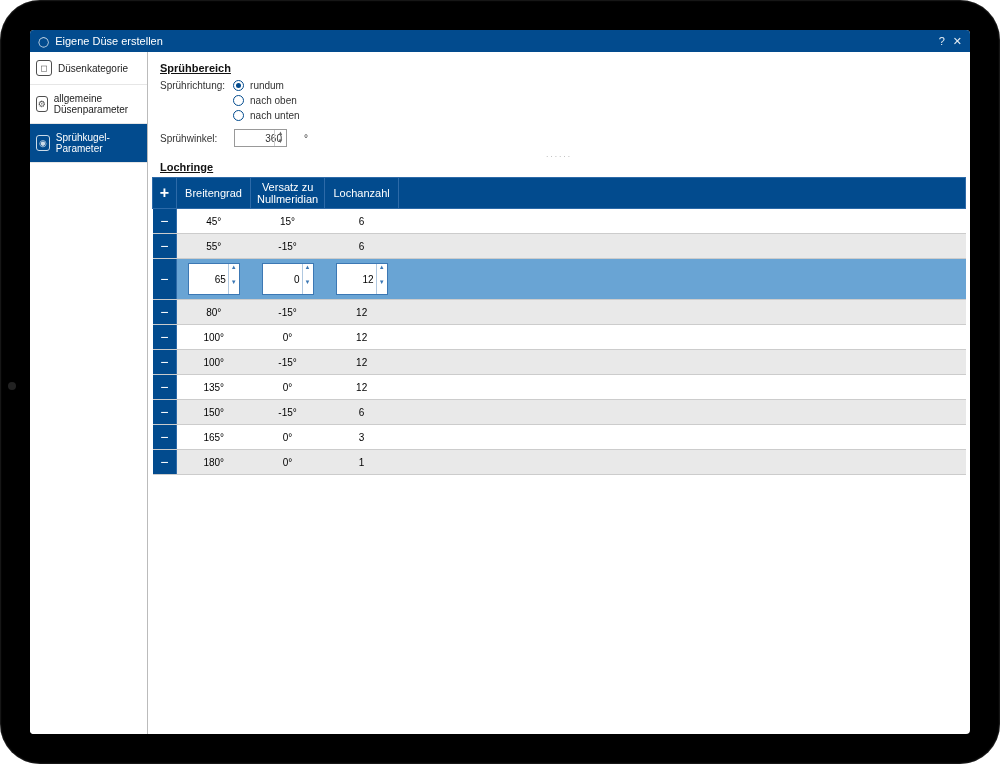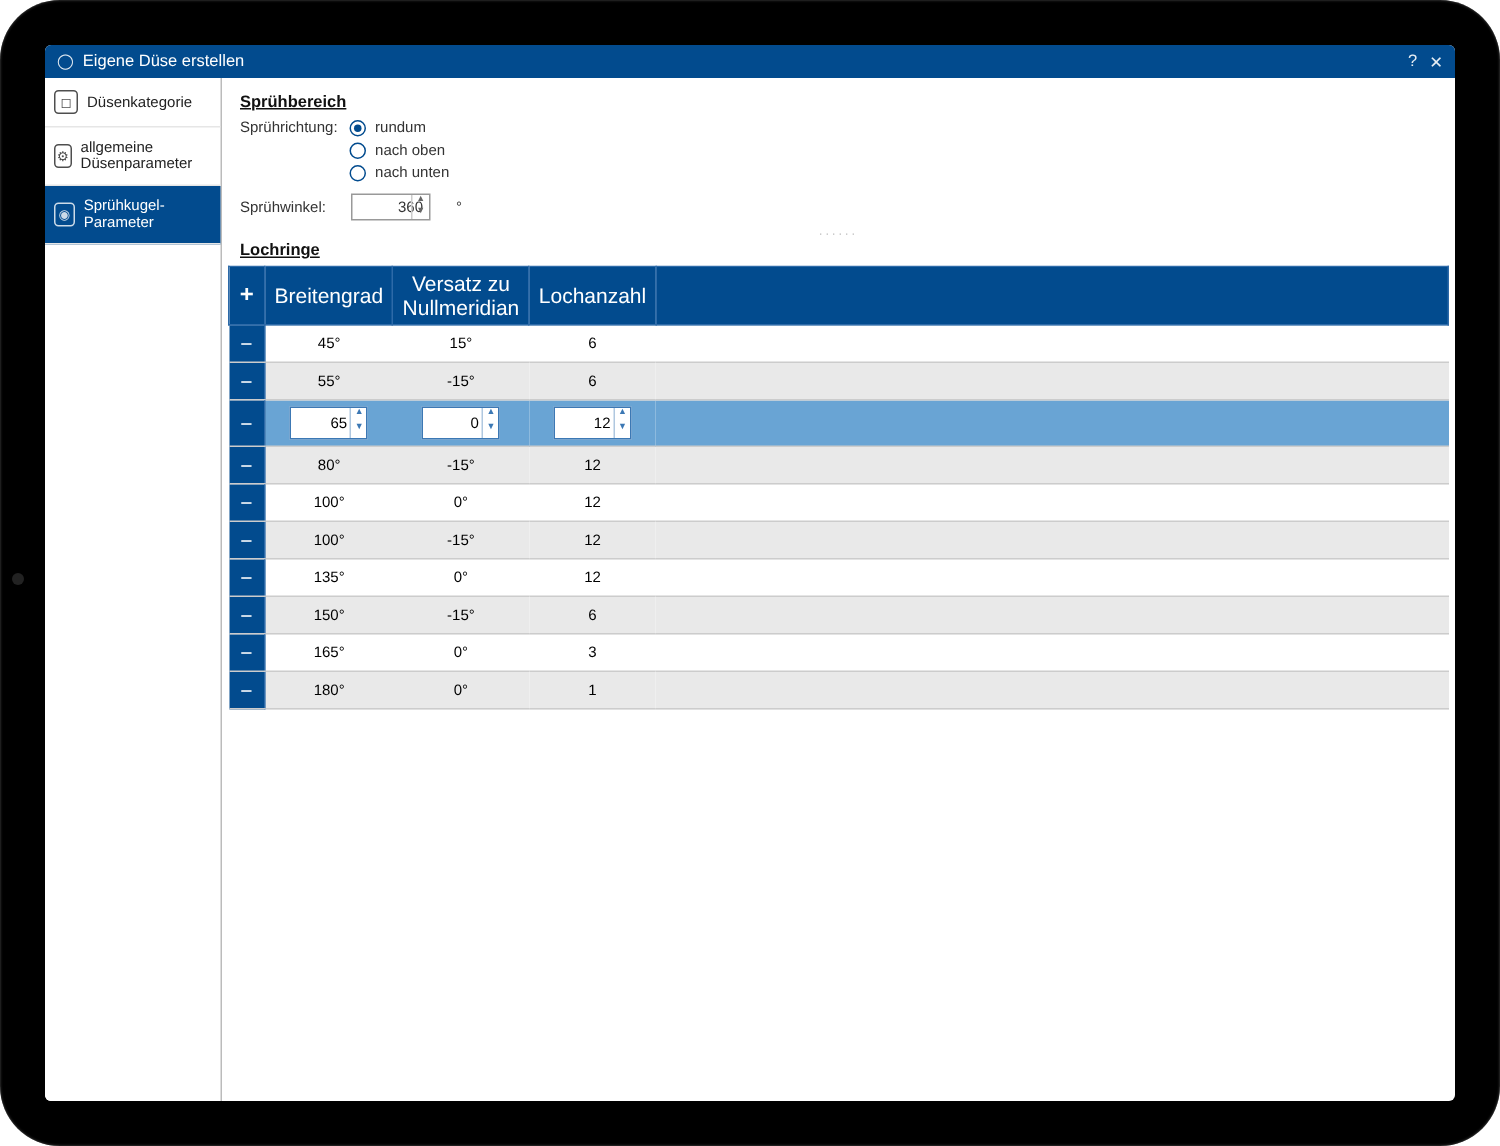--- a/index.html
+++ b/index.html
@@ -161,37 +161,37 @@
   }
   .dot { position:absolute; border-radius:50%; }
   .dot.blue { background: radial-gradient(circle at 30% 30%, #5aaef5, #1b6fc2); }
   .dot.dark { background: radial-gradient(circle at 30% 30%, #555, #1a1a1a); }
   .resize-handle { height:6px; background:transparent; display:flex; justify-content:center; align-items:center; color:#aaa; font-size:7px; letter-spacing:2px }
   .lochringe-title { font-weight:bold; text-decoration:underline; margin: 2px 0 4px 12px; font-size:11px; color:#111 }
   .table-wrap { flex:1; overflow:auto; margin: 0 4px 0 4px }
   .ring-table { width:100%; border-collapse:collapse; font-size:10px }
   .ring-table thead th {
     background:#024b8e; color:#fff; font-weight:normal; padding:3px 6px;
-    border:1px solid #2d6aa8; text-align:center; font-size:14px;
+    border:1px solid #2d6aa8; text-align:center; font-size:11px;
     height: 30px;
   }
   .ring-table thead th.add-col { width:24px; font-size:16px; font-weight:bold }
   .ring-table thead th.latcol { width: 74px }
   .ring-table thead th.offcol { width: 74px }
   .ring-table thead th.cntcol { width: 74px }
   .ring-table tbody td {
     border-bottom:1px solid #ccc; padding:4px 6px; text-align:center; height:22px;
   }
   .ring-table tbody tr:nth-child(odd) td { background:#fff }
   .ring-table tbody tr:nth-child(even) td { background:#e9e9e9 }
   .ring-table tbody tr.selected td { background:#69a4d4 }
   td.minus { background:#024b8e !important; color:#fff; width:24px; font-size:14px; cursor:pointer; border-right:1px solid #2d6aa8; border-bottom:1px solid #2d6aa8; }
   .cell-input {
     display:inline-flex; align-items:center; justify-content:flex-end;
-    background:#fff; border:1px solid #3c78b4; width:52px; height:22px;
+    background:#fff; border:1px solid #3c78b4; width:52px; height:32px;
     padding:0 13px 0 3px; position:relative; font-size:10px;
   }
   .cell-input .stepper {
     position:absolute; right:0; top:0; bottom:0; width:11px;
     display:flex; flex-direction:column; border-left:1px solid #b0c8e0;
   }
   .cell-input .stepper span { flex:1; font-size:6px; text-align:center; color:#3c78b4; line-height:1; cursor:pointer }
   .footer {
     border-top:1px solid #ccc; padding:6px 10px; display:flex; justify-content:flex-end; gap:8px;
   }

